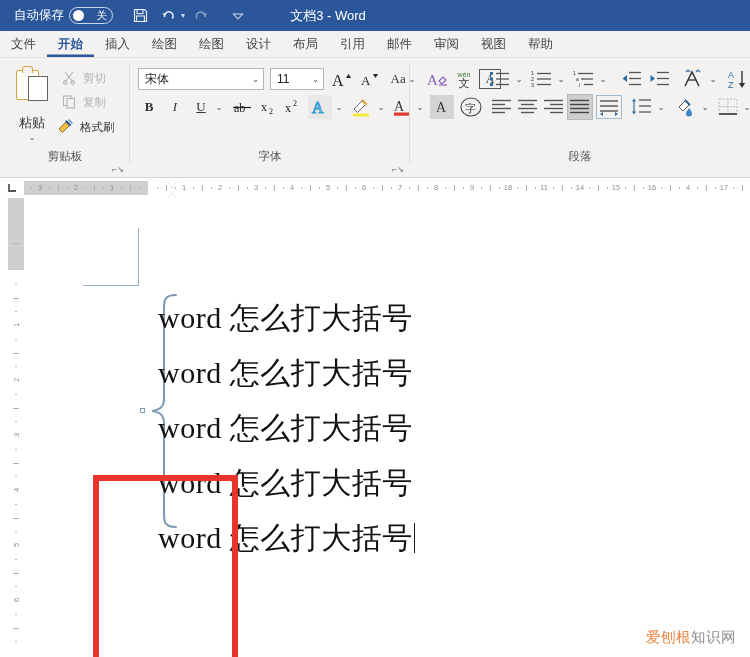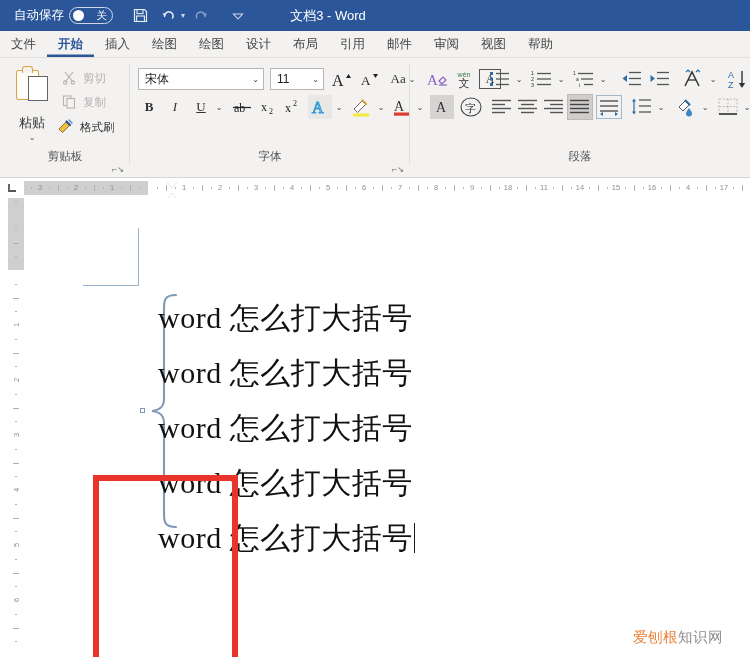--- a/index.html
+++ b/index.html
@@ -245,21 +245,21 @@
   
   .red-rect {
     position: absolute; left: 55px; top: 277px;
     width: 145px; height: 298px;
     border: 6px solid #e8342a;
     background: transparent;
   }
 
   
   .watermark {
-    position: absolute; right: 27px; bottom: 10px;
+    position: absolute; right: 14px; bottom: 10px;
     font-size: 14.5px; letter-spacing: 0.5px;
   }
   .wm-a { color: #e8823c; }
   .wm-b { color: #8e8e8e; }
 
   
   .left-edge {
     position: absolute; left: 0; top: 198px; width: 8px; height: 459px;
     background: #ffffff;
   }

